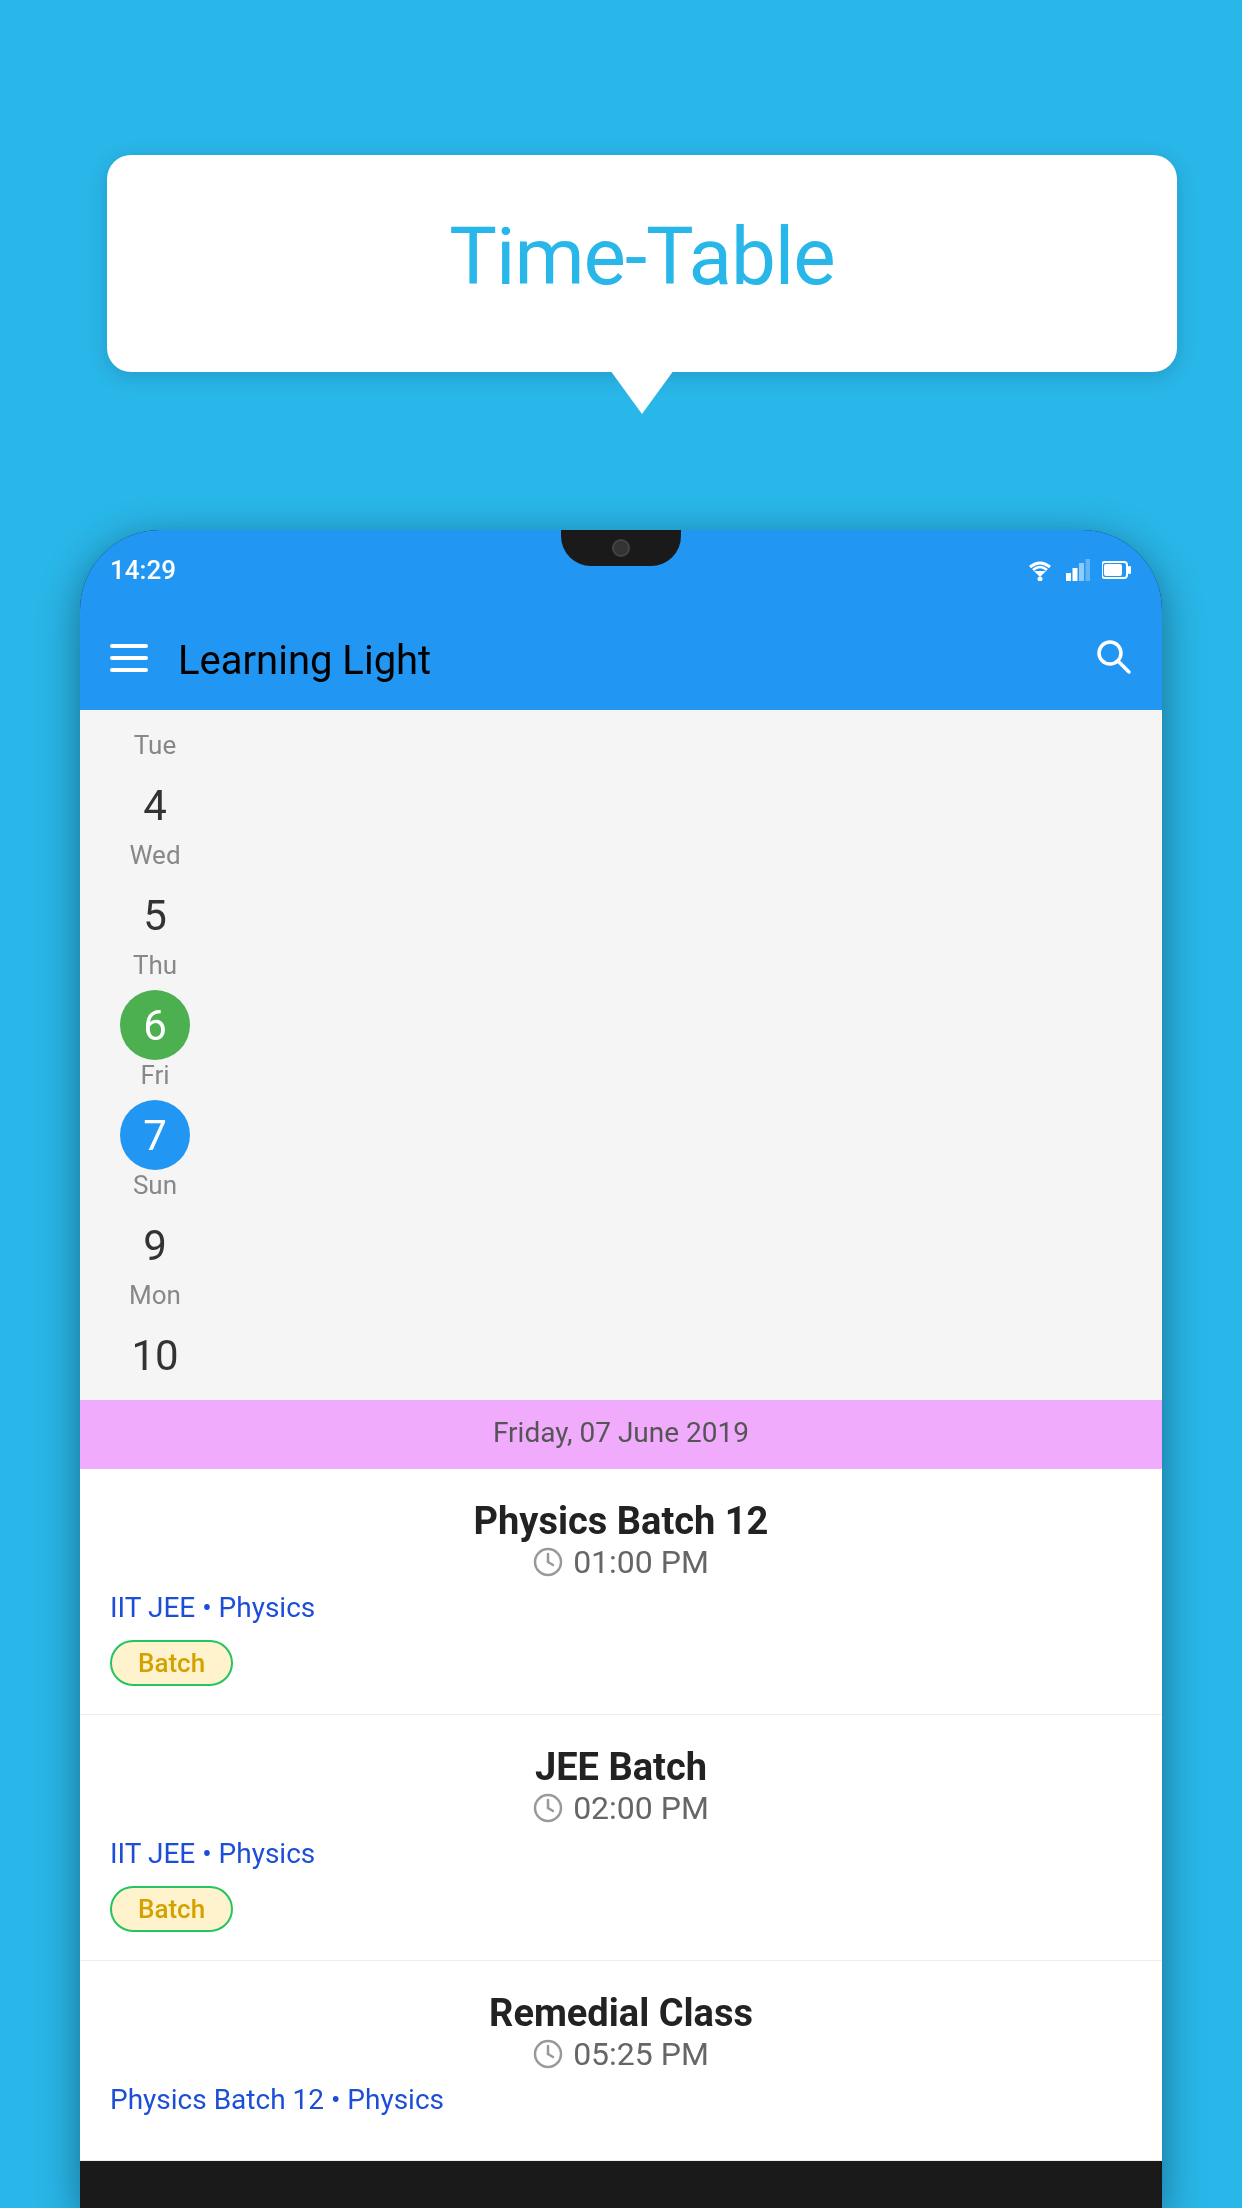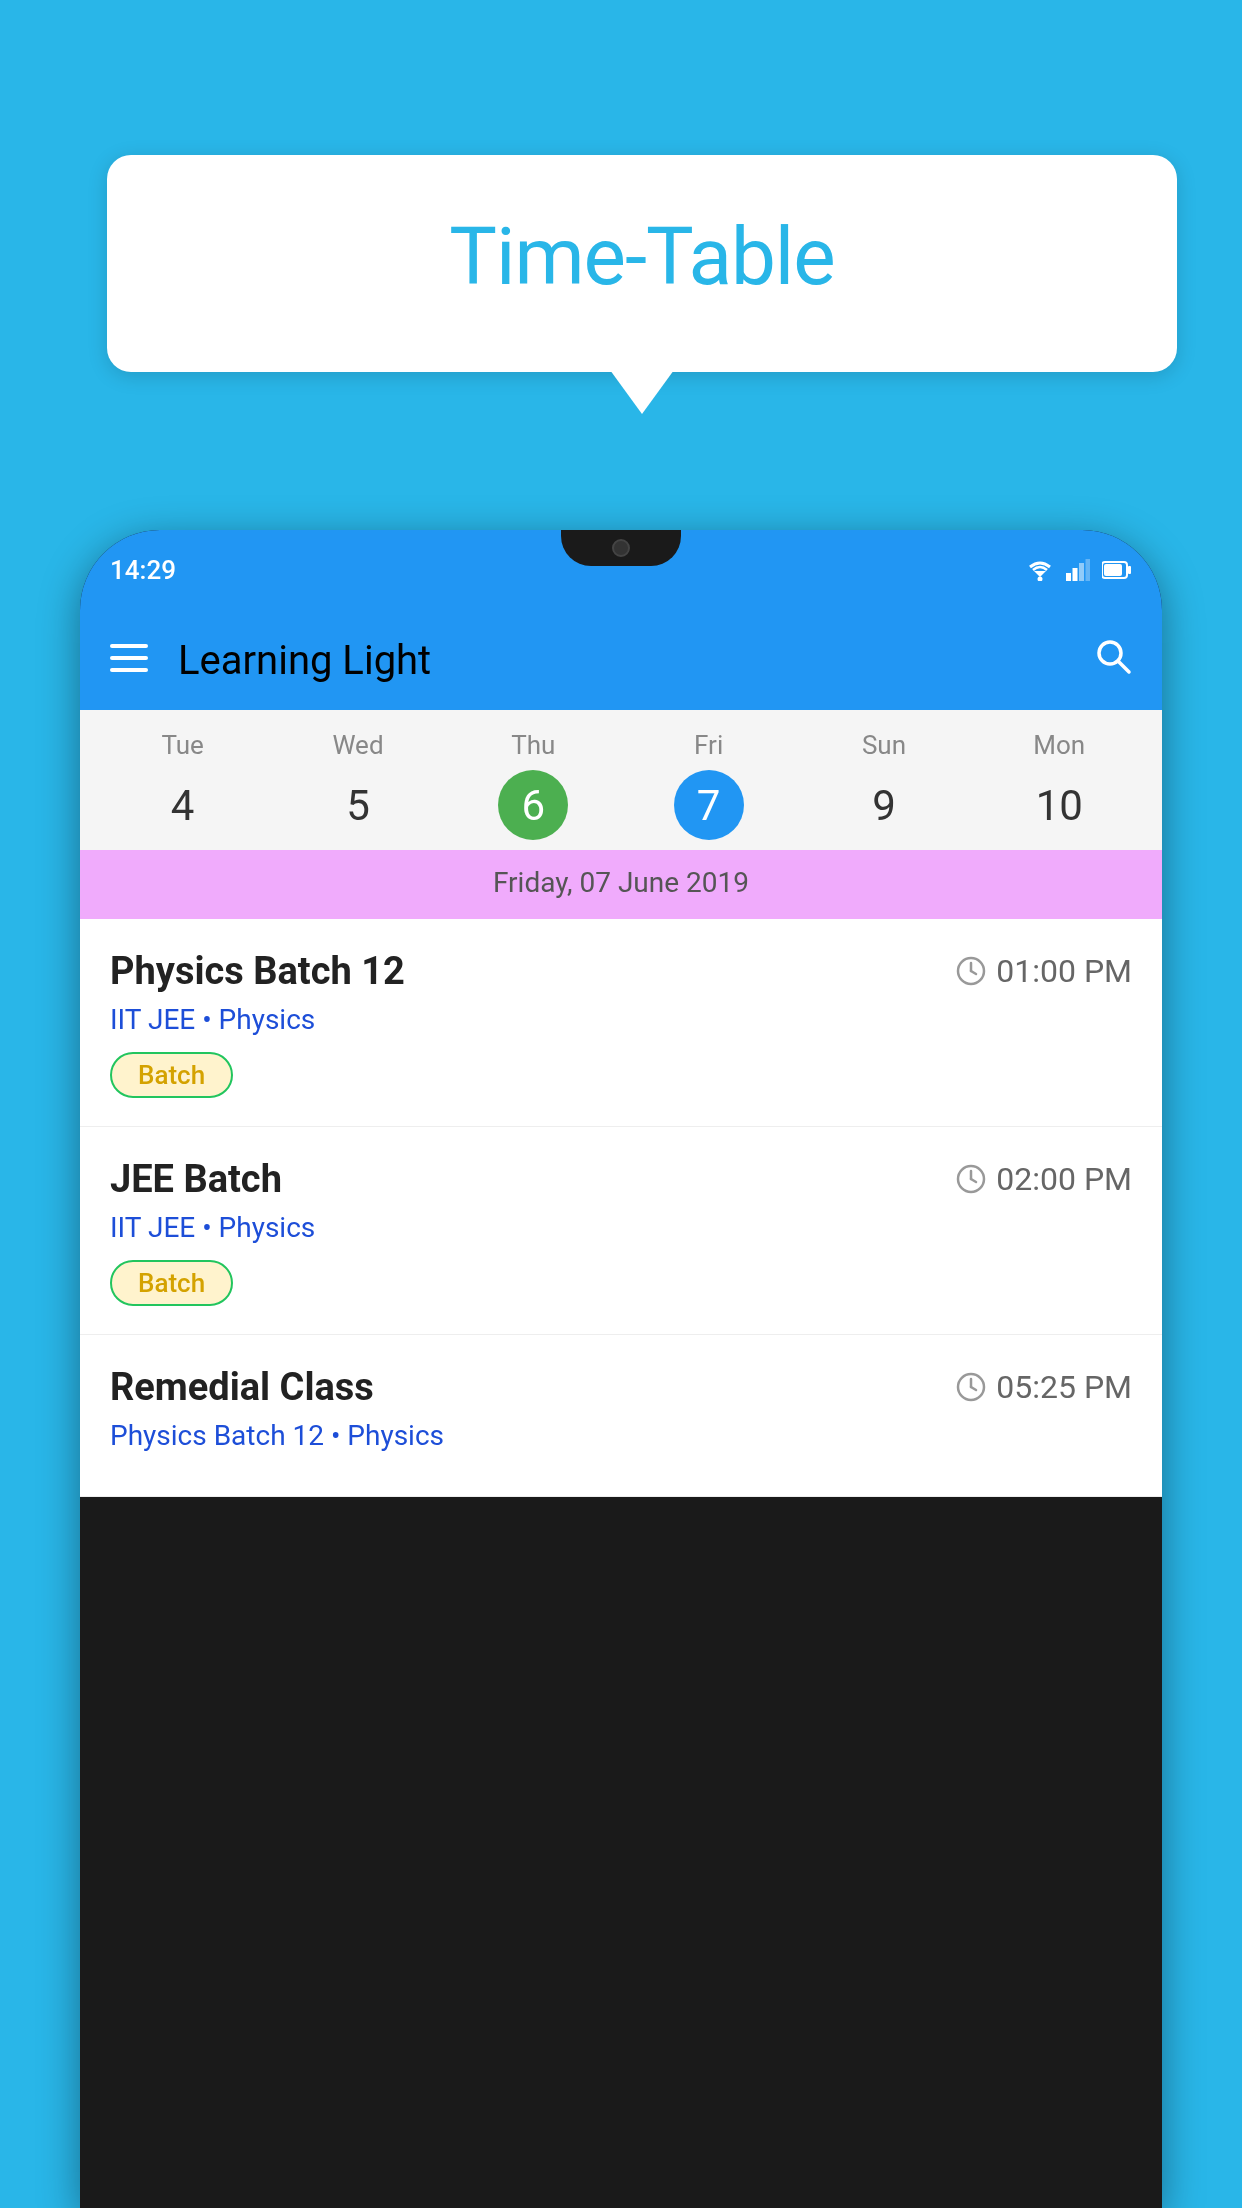--- a/index.html
+++ b/index.html
@@ -148,20 +148,21 @@
     .calendar-strip {
       background: #f5f5f5;
       padding: 20px 0 0;
     }
 
     .days-row {
       display: flex;
       justify-content: space-around;
       padding: 0 15px;
       margin-bottom: 10px;
+      flex-direction: column;
     }
 
     .day-item {
       display: flex;
       flex-direction: column;
       align-items: center;
       width: 120px;
     }
 
     .day-name {
@@ -209,20 +210,21 @@
     .schedule-item {
       border-bottom: 1px solid #eee;
       padding: 30px 30px 28px;
     }
 
     .schedule-item-header {
       display: flex;
       justify-content: space-between;
       align-items: center;
       margin-bottom: 10px;
+      flex-direction: column;
     }
 
     .schedule-title {
       font-size: 38px;
       font-weight: 700;
       color: #222;
     }
 
     .schedule-time {
       display: flex;

